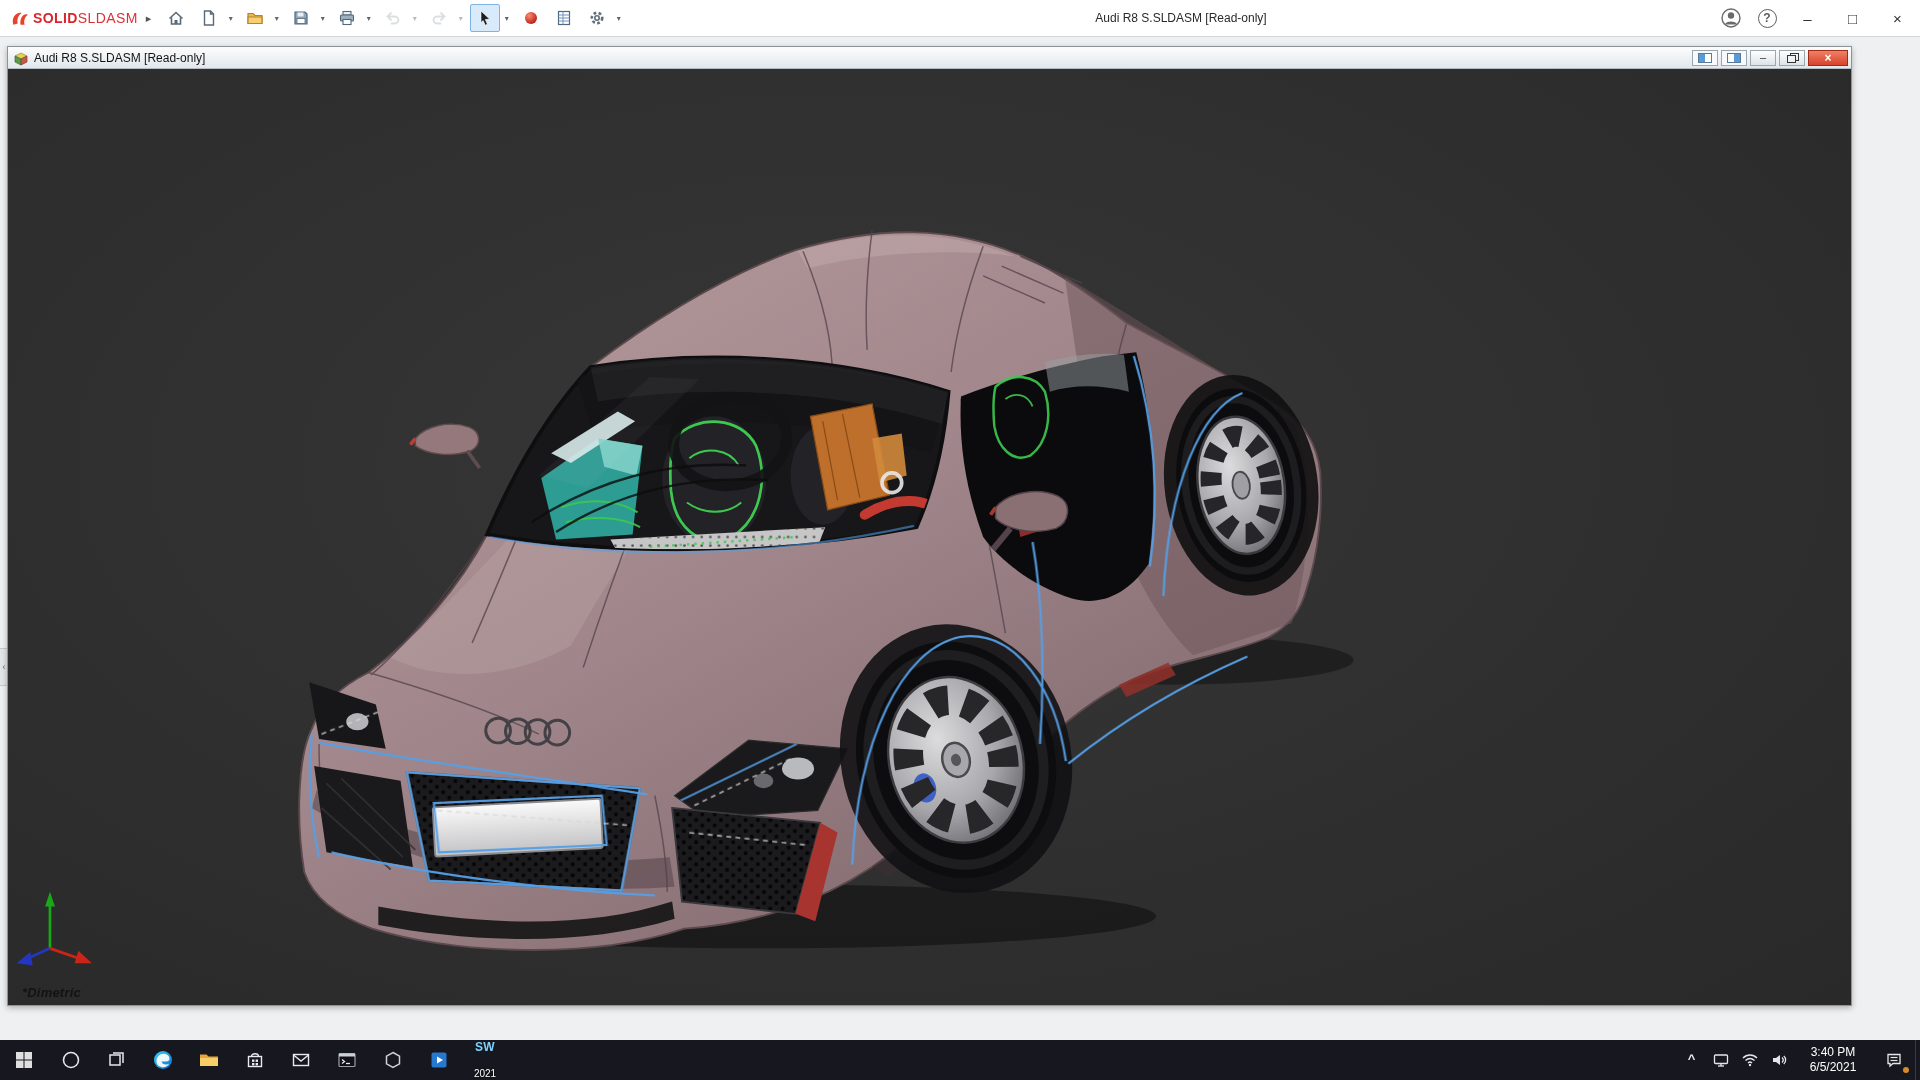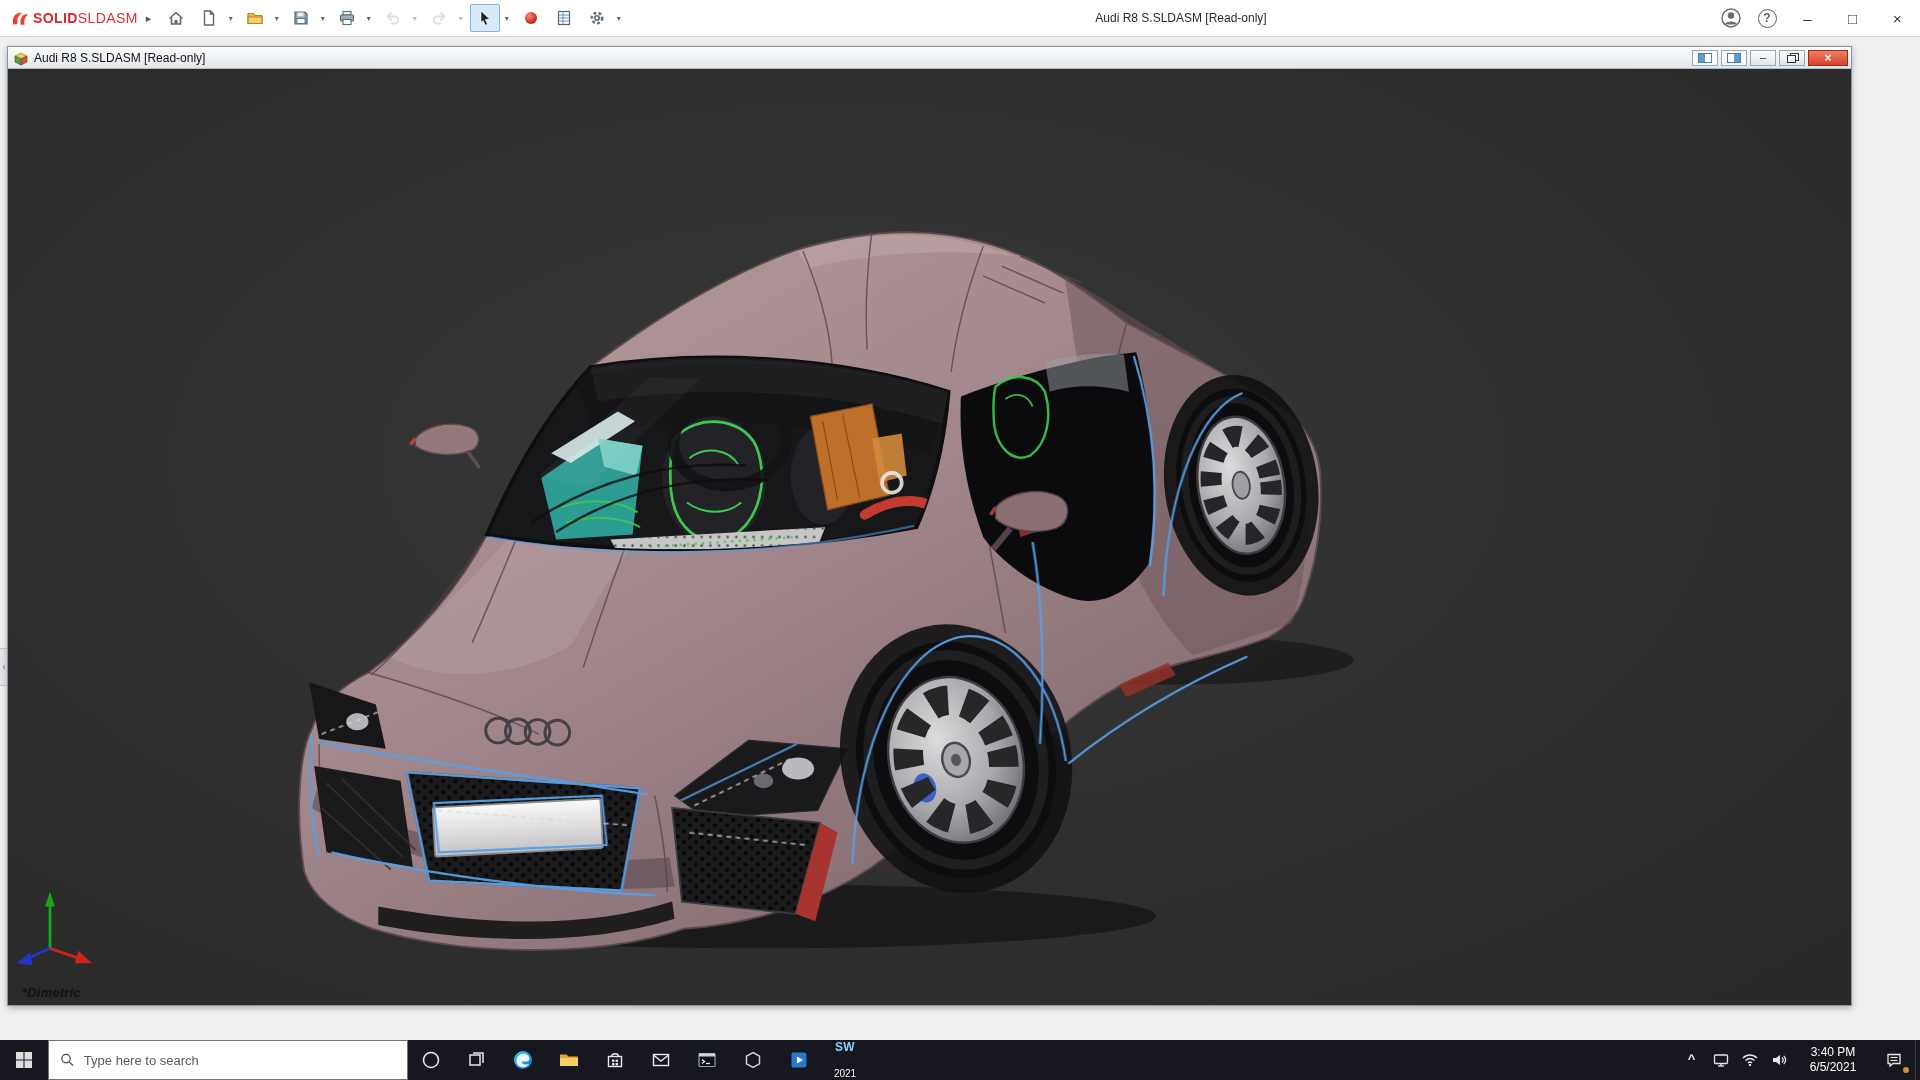--- a/index.html
+++ b/index.html
@@ -450,27 +450,20 @@
 
   <div class="taskbar">
     <div class="tk-btn start">
       <svg width="18" height="18" viewBox="0 0 18 18">
         <rect x="1" y="1" width="7.5" height="7.5" fill="#dfdfdf"></rect>
           <rect x="9.5" y="1" width="7.5" height="7.5" fill="#dfdfdf"></rect>
         <rect x="1" y="9.5" width="7.5" height="7.5" fill="#dfdfdf"></rect>
           <rect x="9.5" y="9.5" width="7.5" height="7.5" fill="#dfdfdf"></rect>
       </svg>
     </div>
-    <div class="searchbox">
-      <svg width="16" height="16" viewBox="0 0 16 16">
-        <circle cx="6.5" cy="6.5" r="4.5" fill="none" stroke="#4a4a4a" stroke-width="1.4"></circle>
-        <line x1="10" y1="10" x2="14" y2="14" stroke="#4a4a4a" stroke-width="1.4"></line>
-      </svg>
-      <input type="text" placeholder="Type here to search" style="">
-    </div>
     <div class="tk-btn tk-icon">
       <svg width="20" height="20" viewBox="0 0 20 20">
         <circle cx="10" cy="10" r="7.5" fill="none" stroke="#e6e6ee" stroke-width="1.6"></circle>
       </svg>
     </div>
     <div class="tk-btn tk-icon">
       <svg width="20" height="20" viewBox="0 0 20 20">
         <rect x="3" y="5" width="10" height="10" fill="none" stroke="#e6e6ee" stroke-width="1.5"></rect>
         <path d="M6 3 H16 V13" fill="none" stroke="#e6e6ee" stroke-width="1.5"></path>
       </svg>

